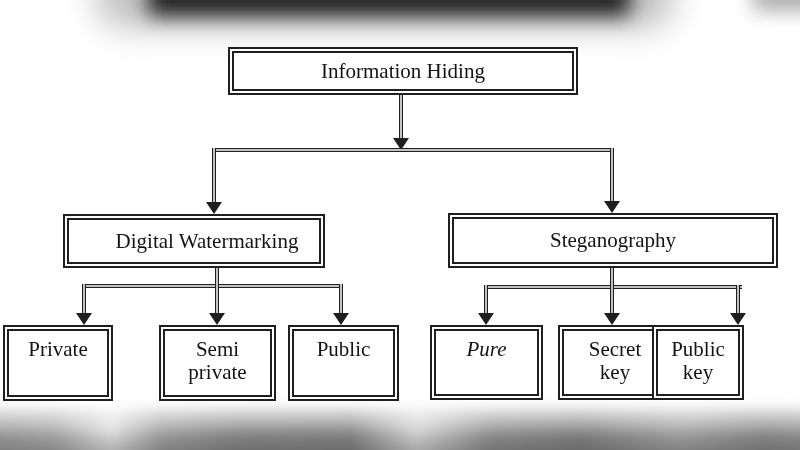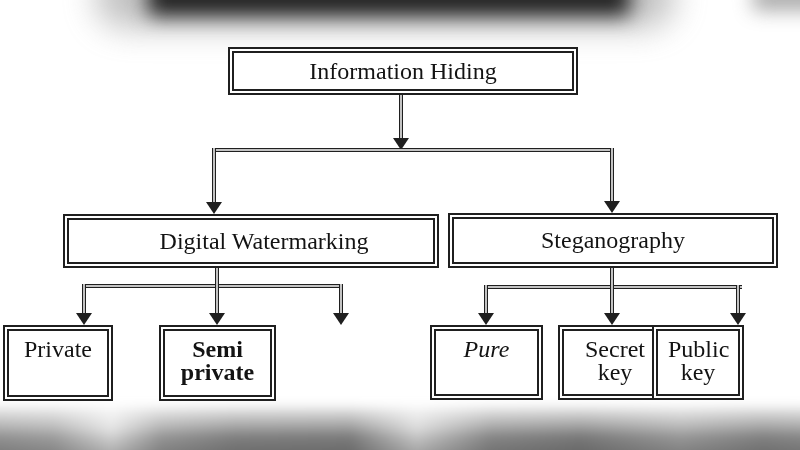--- a/index.html
+++ b/index.html
@@ -19,28 +19,28 @@
   .bottom-blur{position:absolute;left:-12px;top:403px;width:824px;height:60px;
     filter:blur(5px);
     background:
       linear-gradient(180deg,#ffffff 0%,rgba(255,255,255,.55) 22%,rgba(255,255,255,0) 55%),
       linear-gradient(0deg,rgba(40,40,40,.38) 0%,rgba(40,40,40,0) 55%),
       linear-gradient(90deg,#989898 0%,#a6a6a6 8%,#dedede 15%,#9e9e9e 21%,#868686 30%,
         #828282 44%,#d2d2d2 52%,#8d8d8d 61%,#7f7f7f 72%,#a0a0a0 84%,#888888 94%,#909090 100%);}
   
   .box{position:absolute;box-sizing:border-box;background:#fff;
     border:6px double var(--box-border,#1f1f1f);
-    font-size:24px;text-align:center;}
+    font-size:21px;text-align:center;}
   .box.mid{display:flex;align-items:center;justify-content:center;}
   .box.leaf{padding:7px 10px 16px;line-height:23px;}
   .b-root{left:228px;top:47px;width:350px;height:48px;}
-  .b-wm  {left:63px; top:214px;width:376px;height:54px;padding-left:26px;}
+  .b-wm  {left:63px; top:214px;width:262px;height:54px;padding-left:26px;}
   .b-st  {left:448px;top:213px;width:330px;height:55px;}
   .b-priv{left:3px;  top:325px;width:110px;height:76px;}
-  .b-semi{left:159px;top:325px;width:117px;height:76px;font-weight:bold;}
+  .b-semi{left:159px;top:325px;width:117px;height:76px;}
   .b-pub {left:288px;top:325px;width:111px;height:76px;}
   .b-pure{left:430px;top:325px;width:113px;height:75px;font-style:italic;}
   .b-sec {left:558px;top:325px;width:114px;height:75px;}
   .b-pk  {left:652px;top:325px;width:92px;height:75px;}
   
   .vline{position:absolute;width:4px;
     background:linear-gradient(90deg,var(--line,#1f1f1f) 0 1px,#c3c3c3 1px 3px,var(--line,#1f1f1f) 3px 4px);}
   .hline{position:absolute;height:4px;
     background:linear-gradient(180deg,var(--line,#1f1f1f) 0 1px,#c3c3c3 1px 3px,var(--line,#1f1f1f) 3px 4px);}
   .arrow{position:absolute;width:0;height:0;
@@ -82,18 +82,19 @@
   <div class="arrow" style="left:604px;top:313px"></div>
   <div class="vline" style="left:736px;top:285px;height:30px"></div>
   <div class="arrow" style="left:730px;top:313px"></div>
 
   <div class="box mid b-root">Information Hiding</div>
   <div class="box mid b-wm">Digital Watermarking</div>
   <div class="box mid b-st">Steganography</div>
 
   <div class="box leaf b-priv">Private</div>
   <div class="box leaf b-semi">Semi private</div>
+  <div class="box leaf b-pub">Public</div>
 
   <div class="box leaf b-pure">Pure</div>
   <div class="box leaf b-sec">Secret key</div>
   <div class="box leaf b-pk">Public key</div>
 
 </div>
 
 </body></html>

